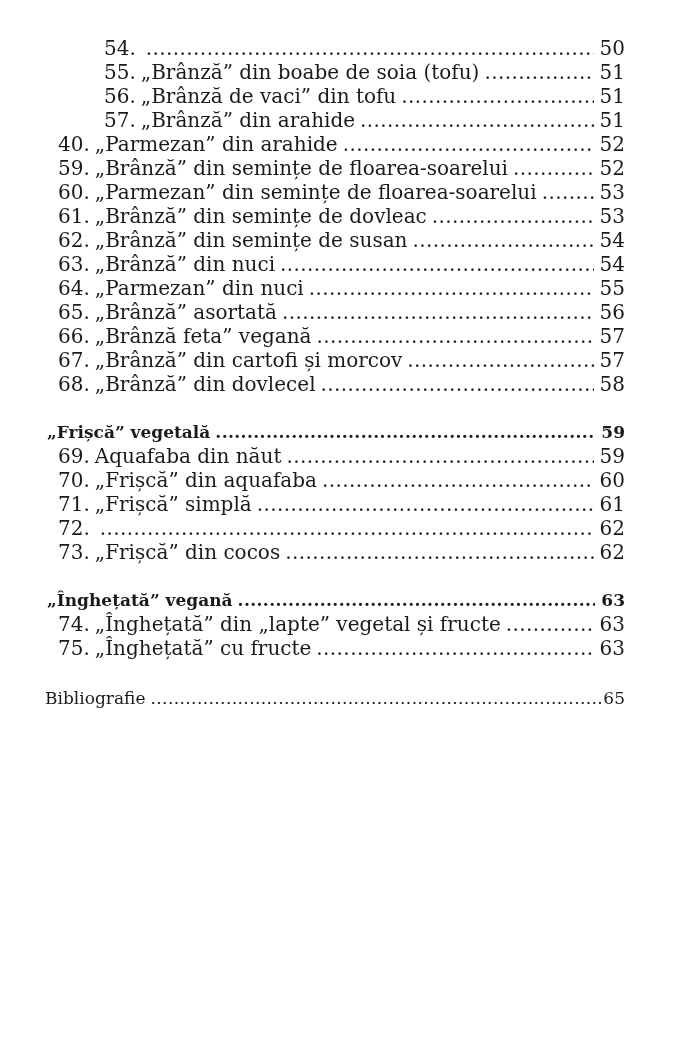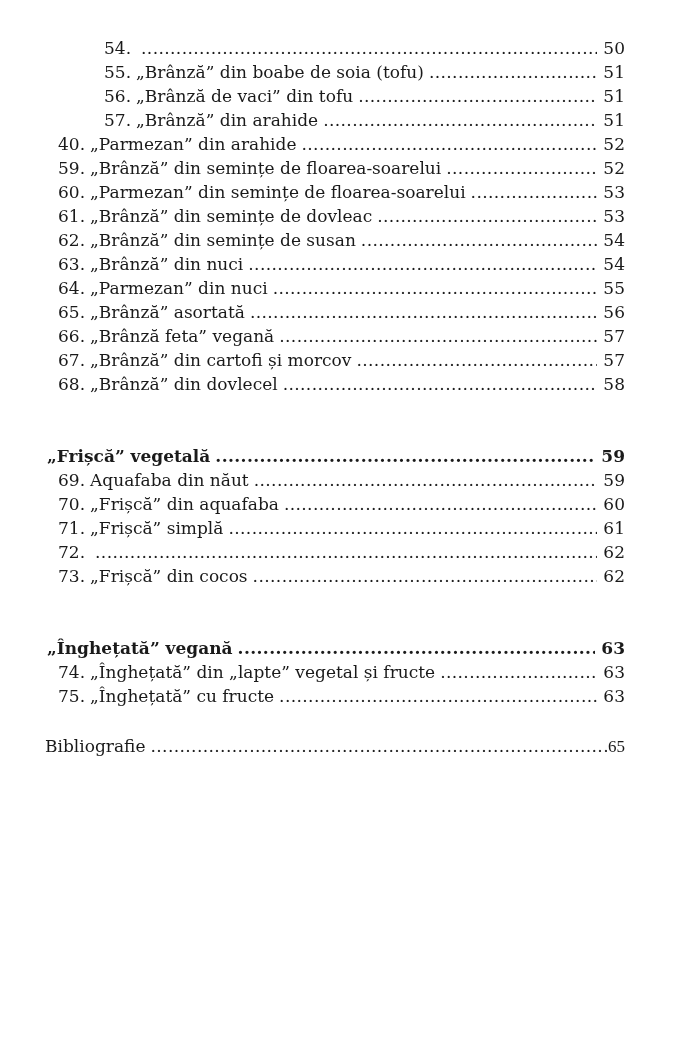--- a/index.html
+++ b/index.html
@@ -19,42 +19,42 @@
     overflow: hidden;
   }
   .toc-block { margin: 0; }
   .toc-block.gap-before { margin-top: 24px; }
   .toc-block.gap-before-root { margin-top: 26px; }
 
   .row {
     display: flex;
     align-items: baseline;
     line-height: 24px;
-    font-size: 17px;
+    font-size: 20px;
     white-space: nowrap;
   }
   .row.deep   { margin-left: 72px; }
   .row.item   { margin-left: 26px; }
-  .row.header { margin-left: 15px; font-weight: bold; font-size: 17px; margin-top: 48px; }
+  .row.header { margin-left: 15px; font-weight: bold; font-size: 17px; }
   .row.root   { margin-left: 13px;  font-size: 17px; }
 
   .num { margin-right: 5px; }
   .leader {
     flex: 1 1 0;
     overflow: hidden;
     white-space: nowrap;
     margin-left: 5px;
     min-width: 12px;
   }
   .leader::after {
     content: "..................................................................................................................................................................................................";
     letter-spacing: 0.4px;
   }
   .pg { margin-left: 6px; text-align: left; }
-  .row.root .pg { margin-left: 1px; font-family: Liberation Serif, serif; }
+  .row.root .pg { margin-left: 1px; }
 </style>
 </head>
 <body>
 
 <main class="page">
   <nav id="toc">
       <div class="toc-block">
         <div class="row deep">
           <span class="num">54.</span>
           <span class="leader"></span>

